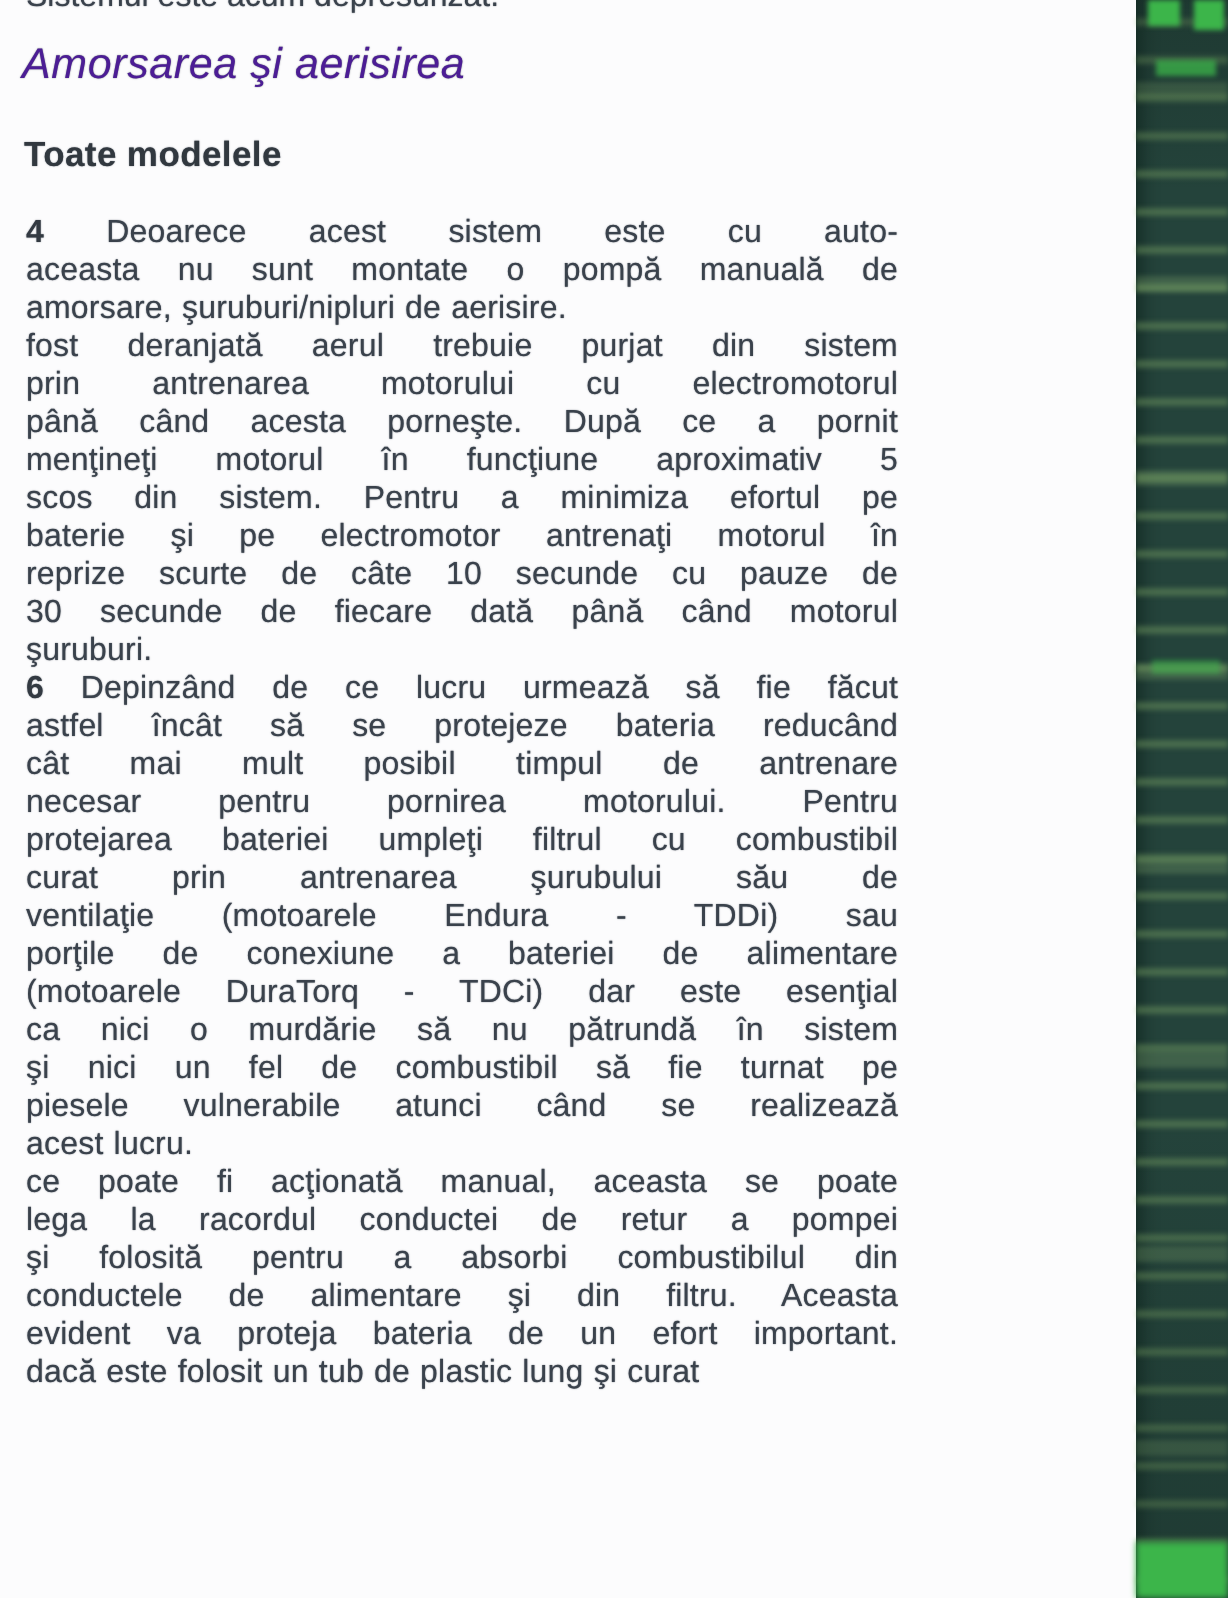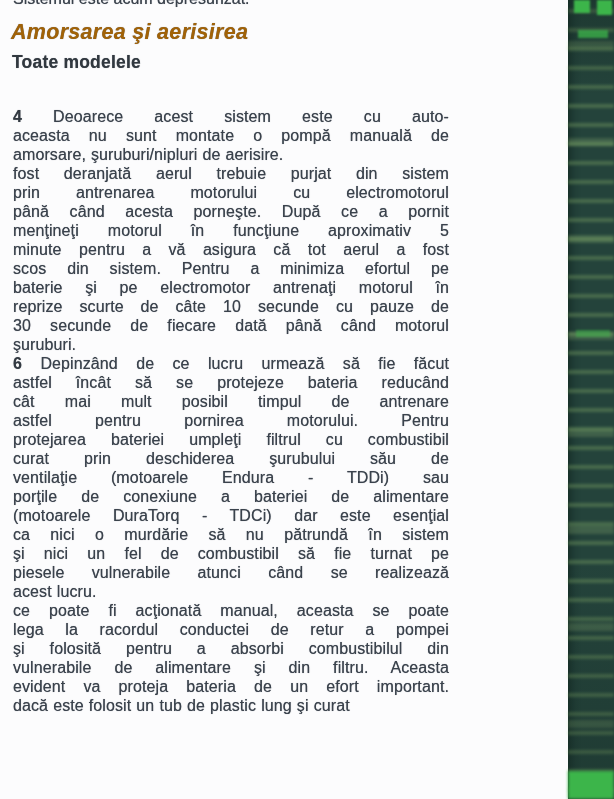--- a/index.html
+++ b/index.html
@@ -28,29 +28,29 @@
     font-size: 16px;
     line-height: 19px;
     color: var(--ink, #3a424c);
   }
   .heading {
     position: absolute;
     top: 20px;
     left: 11px;
     margin: 0;
     font-size: 21.5px;
-    font-weight: bold;
+    font-weight: normal;
     font-style: italic;
     letter-spacing: 0.3px;
-    color: #a16207;
+    color: #4c1d95;
     text-align: center;
   }
   .subheading {
     position: absolute;
-    top: 52px;
+    top: 67px;
     left: 12px;
     margin: 0;
     font-size: 17.5px;
     font-weight: bold;
     letter-spacing: 0.2px;
     color: #31383f;
   }
   .bodycol {
     position: absolute;
     top: 76px;
@@ -135,45 +135,44 @@
   <div class="bodycol">
 
     <div class="ln"><b class="pnum">4</b> <span>Deoarece acest sistem este cu auto-</span></div>
     <div class="ln">aceasta nu sunt montate o pompă manuală de</div>
     <div class="ln last">amorsare, şuruburi/nipluri de aerisire.</div>
 
     <div class="ln">fost deranjată aerul trebuie purjat din sistem</div>
     <div class="ln">prin antrenarea motorului cu electromotorul</div>
     <div class="ln">până când acesta porneşte. După ce a pornit</div>
     <div class="ln">menţineţi motorul în funcţiune aproximativ 5</div>
-    <div class="ln">minute pentru a vă asigura că tot aerul a fost</div>
     <div class="ln">scos din sistem. Pentru a minimiza efortul pe</div>
     <div class="ln">baterie şi pe electromotor antrenaţi motorul în</div>
     <div class="ln">reprize scurte de câte 10 secunde cu pauze de</div>
     <div class="ln">30 secunde de fiecare dată până când motorul</div>
     <div class="ln last">şuruburi.</div>
 
     <div class="ln"><b class="pnum">6</b> <span>Depinzând de ce lucru urmează să fie făcut</span></div>
     <div class="ln">astfel încât să se protejeze bateria reducând</div>
     <div class="ln">cât mai mult posibil timpul de antrenare</div>
-    <div class="ln">astfel pentru pornirea motorului. Pentru</div>
+    <div class="ln">necesar pentru pornirea motorului. Pentru</div>
     <div class="ln">protejarea bateriei umpleţi filtrul cu combustibil</div>
-    <div class="ln">curat prin deschiderea şurubului său de</div>
+    <div class="ln">curat prin antrenarea şurubului său de</div>
     <div class="ln">ventilaţie (motoarele Endura - TDDi) sau</div>
     <div class="ln">porţile de conexiune a bateriei de alimentare</div>
     <div class="ln">(motoarele DuraTorq - TDCi) dar este esenţial</div>
     <div class="ln">ca nici o murdărie să nu pătrundă în sistem</div>
     <div class="ln">şi nici un fel de combustibil să fie turnat pe</div>
     <div class="ln">piesele vulnerabile atunci când se realizează</div>
     <div class="ln last">acest lucru.</div>
 
     <div class="ln">ce poate fi acţionată manual, aceasta se poate</div>
     <div class="ln">lega la racordul conductei de retur a pompei</div>
     <div class="ln">şi folosită pentru a absorbi combustibilul din</div>
-    <div class="ln">vulnerabile de alimentare şi din filtru. Aceasta</div>
+    <div class="ln">conductele de alimentare şi din filtru. Aceasta</div>
     <div class="ln">evident va proteja bateria de un efort important.</div>
     <div class="ln last">dacă este folosit un tub de plastic lung şi curat</div>
   </div>
 
   <div class="edge">
     <div class="edge-hl top-a"></div>
     <div class="edge-hl top-b"></div>
     <div class="edge-hl mid-a"></div>
     <div class="edge-hl mid-b"></div>
     <div class="edge-hl bottom"></div>

